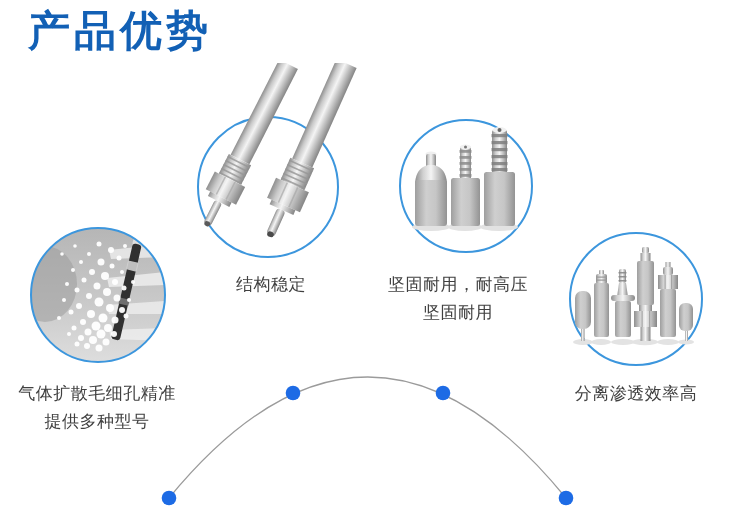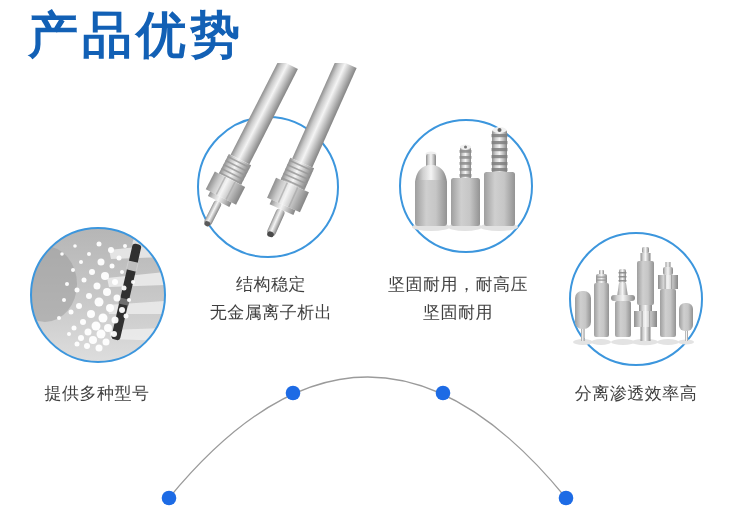--- a/index.html
+++ b/index.html
@@ -2,21 +2,21 @@
 <html><head>
 <meta charset="utf-8">
 <style>
   html,body{margin:0;padding:0;background:#fff;}
   .stage{
     position:relative;width:750px;height:520px;background:#ffffff;overflow:hidden;
     font-family:"Liberation Sans",sans-serif;
   }
   .page-title{
     position:absolute;left:28px;top:8px;margin:0;
-    font-size:50px;line-height:1.1;font-weight:700;letter-spacing:4px;color:#1260b5;
+    font-size:42px;line-height:1.1;font-weight:700;letter-spacing:4px;color:#1260b5;
   }
   .circle-photo{
     position:absolute;
   }
   .feature-text{
     position:absolute;text-align:center;font-size:17px;line-height:28px;
     color:#404040;letter-spacing:0.5px;white-space:nowrap;
   }
   .arc-layer{position:absolute;left:150px;top:370px;width:450px;height:148px;}
 </style>
@@ -267,26 +267,26 @@
     <rect x="90" y="44" width="20" height="14" fill="url(#m4)"></rect>
     <rect x="96.5" y="44" width="1.2" height="14" fill="#a5a5a5"></rect>
     <rect x="103" y="44" width="1.2" height="14" fill="#a5a5a5"></rect>
     <rect x="92" y="58" width="16" height="48" rx="2" fill="url(#p4)"></rect>
 
     <rect x="117" y="98" width="3" height="12" fill="url(#m4)"></rect>
     <rect x="111" y="72" width="14" height="28" rx="6" fill="url(#p4)"></rect>
   </svg>
 
   <div class="feature-text" style="left:2px;top:380px;width:190px">
+    <div>气体扩散毛细孔精准</div>
     <div>提供多种型号</div>
   </div>
 
   <div class="feature-text" style="left:181px;top:271px;width:180px">
     <div>结构稳定</div>
-    <div>无金属离子析出</div>
   </div>
 
   <div class="feature-text" style="left:366px;top:271px;width:184px">
     <div>坚固耐用，耐高压</div>
     <div>坚固耐用</div>
   </div>
 
   <div class="feature-text" style="left:546px;top:380px;width:180px">
     <div>分离渗透效率高</div>
   </div>

